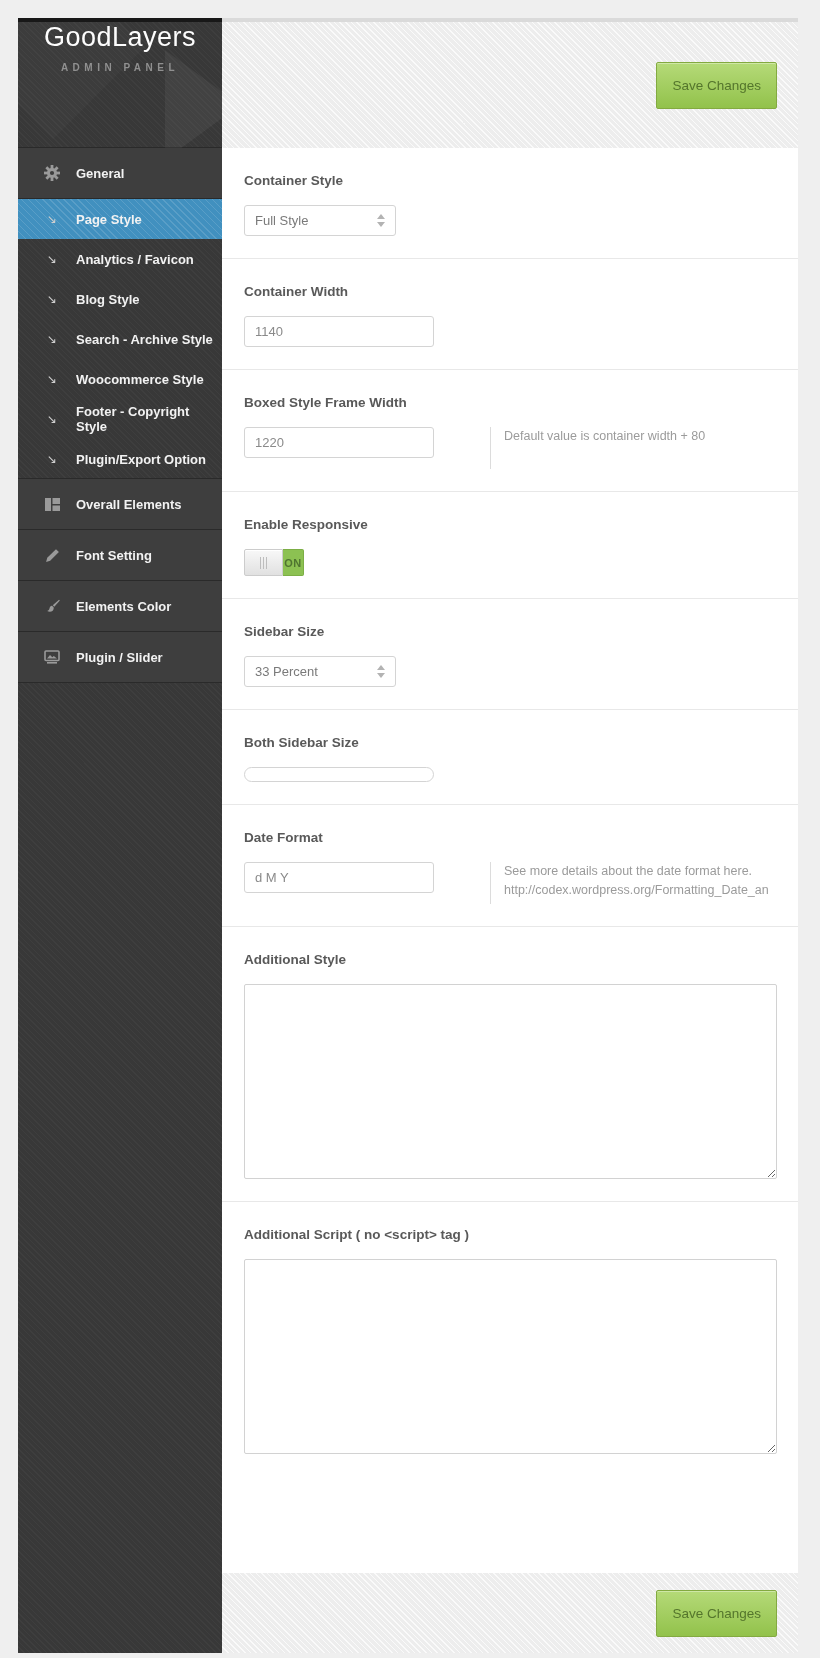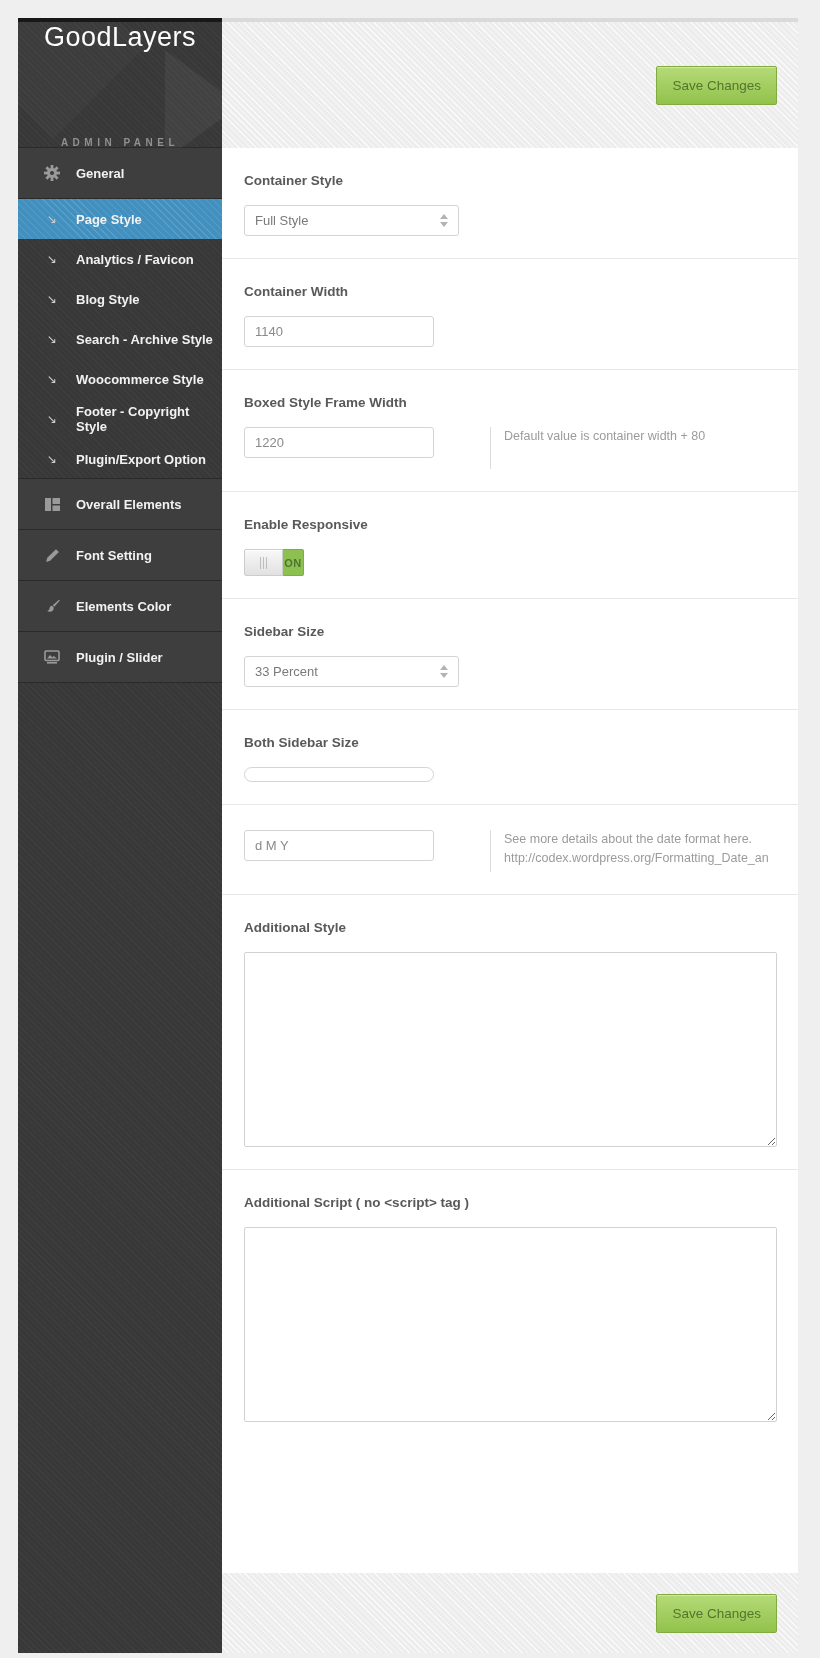--- a/index.html
+++ b/index.html
@@ -17,21 +17,21 @@
 
   
   .sidebar {
     width:204px; flex:0 0 204px; display:flex; flex-direction:column;
     background-color:#383838;
     background-image:repeating-linear-gradient(45deg, rgba(255,255,255,0.03) 0 1px, transparent 1px 4px);
   }
   .sidebar-topbar { height:4px; background:#181818; }
   .logo-area {
     height:126px; position:relative; overflow:hidden;
-    display:flex; flex-direction:column; align-items:center; justify-content:space-between;
+    display:flex; flex-direction:column; align-items:center; justify-content:flex-start;
   }
   .logo-area::before {
     content:""; position:absolute; left:-30px; top:-40px; width:130px; height:130px;
     background:rgba(255,255,255,0.025); transform:rotate(45deg);
   }
   .logo-area::after {
     content:""; position:absolute; right:-18px; top:28px;
     width:0; height:0;
     border-top:55px solid transparent; border-bottom:55px solid transparent;
     border-left:75px solid rgba(255,255,255,0.05);
@@ -59,21 +59,21 @@
   .main {
     flex:1; display:flex; flex-direction:column;
     background-color:#ededed;
     background-image:repeating-linear-gradient(45deg, rgba(255,255,255,0.75) 0 1px, transparent 1px 4px);
   }
   .main-topbar { height:4px; background:#dadada; }
   .main-header { height:126px; display:flex; align-items:center; justify-content:flex-end; padding-right:22px; }
   .main-footer { height:80px; display:flex; align-items:center; justify-content:flex-end; padding-right:22px; }
 
   .btn-save {
-    min-width:109px; height:39px; padding:0 15px;
+    min-width:109px; height:47px; padding:0 15px;
     background:linear-gradient(#b5da78, #92c24b);
     border:1px solid #83aa40; border-radius:2px;
     box-shadow:inset 0 1px 0 rgba(255,255,255,0.35);
     color:#54752c; font-size:13.5px; font-family:inherit; cursor:pointer;
   }
 
   
   .panel { background:#ffffff; flex:0 0 auto; min-height:1425px; }
   .row { padding:25px 22px 22px 22px; border-bottom:1px solid #e8e8e8; }
   .row:last-child { border-bottom:none; }
@@ -84,21 +84,21 @@
     width:190px; height:31px; padding:0 10px;
     border:1px solid #d4d4d4; border-radius:3px;
     color:#8a8a8a; font-size:13px; font-family:inherit; background:#fff; outline:none;
   }
   .small-input {
     width:190px; height:15px; padding:0 8px;
     border:1px solid #d4d4d4; border-radius:8px;
     color:#8a8a8a; font-size:10px; font-family:inherit; background:#fff; outline:none;
   }
   .select-box {
-    width:215px; height:31px; padding:0 10px;
+    width:152px; height:31px; padding:0 10px;
     border:1px solid #d4d4d4; border-radius:3px; background:#fff;
     display:flex; align-items:center; justify-content:space-between; cursor:pointer;
   }
   .select-value { color:#7a7a7a; font-size:13px; }
   .sel-arrows { display:flex; flex-direction:column; gap:3px; }
   .tri-up { width:0; height:0; border-left:4px solid transparent; border-right:4px solid transparent; border-bottom:5px solid #b3b3b3; }
   .tri-down { width:0; height:0; border-left:4px solid transparent; border-right:4px solid transparent; border-top:5px solid #b3b3b3; }
 
   .note {
     margin-left:56px; padding-left:13px; border-left:1px solid #dcdcdc;
@@ -309,20 +309,21 @@
       </div>
 
       <div class="row">
         <div class="row-label">Both Sidebar Size</div>
         <div class="control-line">
           <input class="small-input" type="text" value="" style="">
         </div>
       </div>
 
       <div class="row">
+        <div class="row-label">Date Format</div>
         <div class="control-line">
           <input class="text-input" type="text" value="d M Y" style="">
           <div class="note">
             <span class="nowrap">See more details about the date format here.</span>
             <span class="nowrap">http://codex.wordpress.org/Formatting_Date_an</span>
           </div>
         </div>
       </div>
 
 

